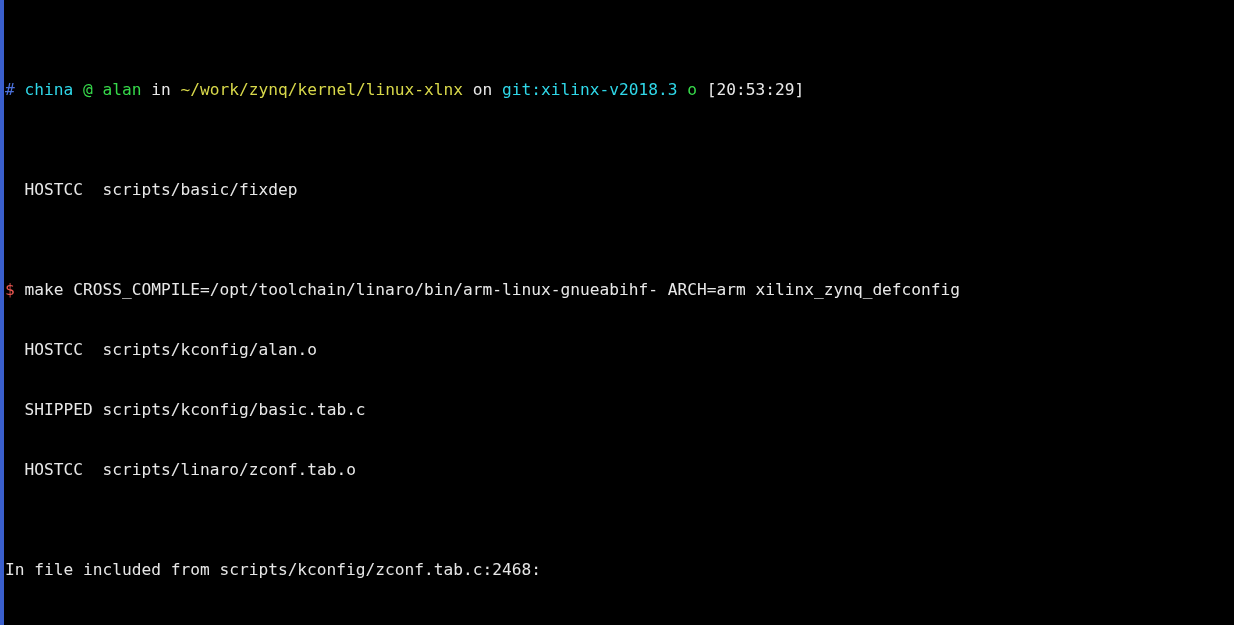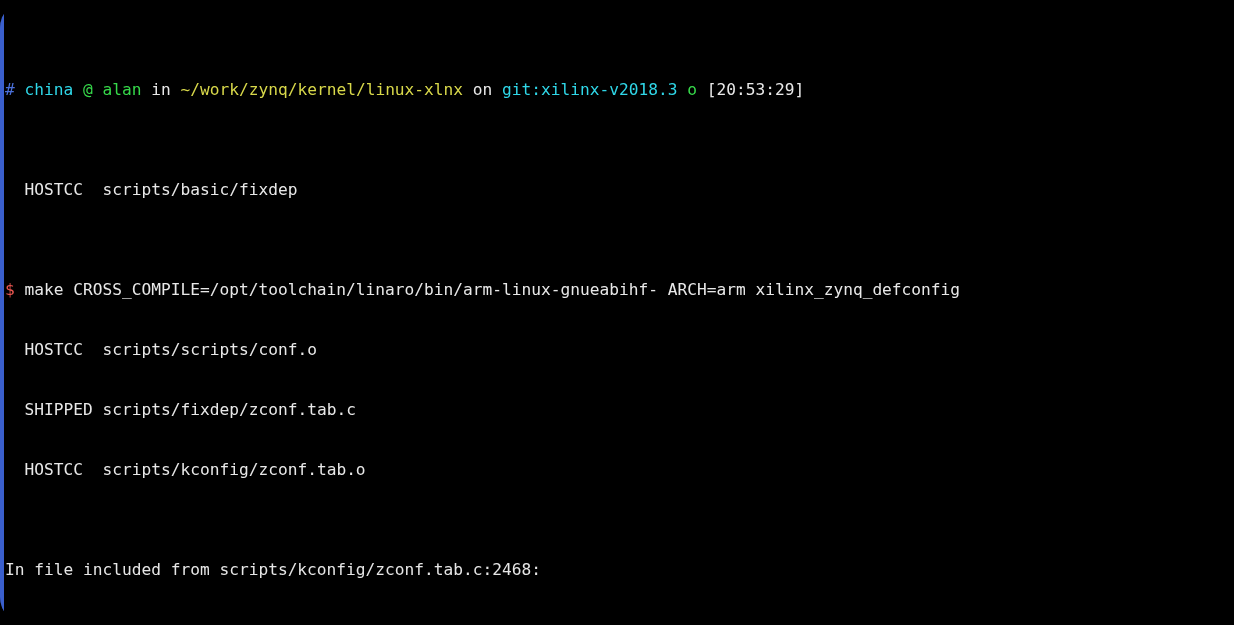--- a/index.html
+++ b/index.html
@@ -14,21 +14,20 @@
     overflow: hidden;
     font-family: "DejaVu Sans Mono", "Liberation Mono", monospace;
   }
   #terminal {
     position: relative;
     width: 1234px;
     height: 625px;
     background: #000000;
     box-sizing: border-box;
     overflow: hidden;
-    border-radius: 28px;
   }
   #scrollbar-track {
     position: absolute;
     left: 0;
     top: 0;
     width: 4px;
     height: 625px;
     background: #1c2a50;
   }
   #scrollbar-thumb {
@@ -77,23 +76,23 @@
   <div id="screen">
 
     
     <div class="line"><span class="c-blue">#</span><span class="c-white"> </span><span class="c-cyan">china</span><span class="c-white"> </span><span class="c-green">@</span><span class="c-white"> </span><span class="c-green">alan</span><span class="c-white"> </span><span class="c-white">in</span><span class="c-white"> </span><span class="c-yellow">~/work/zynq/kernel/linux-xlnx</span><span class="c-white"> </span><span class="c-white">on</span><span class="c-white"> </span><span class="c-cyan">git:xilinx-v2018.3</span><span class="c-white"> </span><span class="c-green">o</span><span class="c-white"> </span><span class="c-white">[20:53:29]</span></div>
 
     
     <div class="line"><span class="c-white">  </span><span class="c-white">HOSTCC</span><span class="c-white">  </span><span class="c-white">scripts/basic/fixdep</span></div>
 
     
     <div class="line"><span class="c-red">$</span><span class="c-white"> </span><span class="c-white">make CROSS_COMPILE=/opt/toolchain/linaro/bin/arm-linux-gnueabihf- ARCH=arm xilinx_zynq_defconfig</span></div>
-    <div class="line"><span class="c-white">  </span><span class="c-white">HOSTCC</span><span class="c-white">  </span><span class="c-white">scripts/scripts/conf.o</span></div>
-    <div class="line"><span class="c-white">  </span><span class="c-white">SHIPPED</span><span class="c-white"> </span><span class="c-white">scripts/fixdep/zconf.tab.c</span></div>
-    <div class="line"><span class="c-white">  </span><span class="c-white">HOSTCC</span><span class="c-white">  </span><span class="c-white">scripts/kconfig/zconf.tab.o</span></div>
+    <div class="line"><span class="c-white">  </span><span class="c-white">HOSTCC</span><span class="c-white">  </span><span class="c-white">scripts/kconfig/alan.o</span></div>
+    <div class="line"><span class="c-white">  </span><span class="c-white">SHIPPED</span><span class="c-white"> </span><span class="c-white">scripts/kconfig/basic.tab.c</span></div>
+    <div class="line"><span class="c-white">  </span><span class="c-white">HOSTCC</span><span class="c-white">  </span><span class="c-white">scripts/linaro/zconf.tab.o</span></div>
 
     
     <div class="line">In file included from scripts/kconfig/zconf.tab.c:2468:</div>
 
     
     
 
     
     
 

